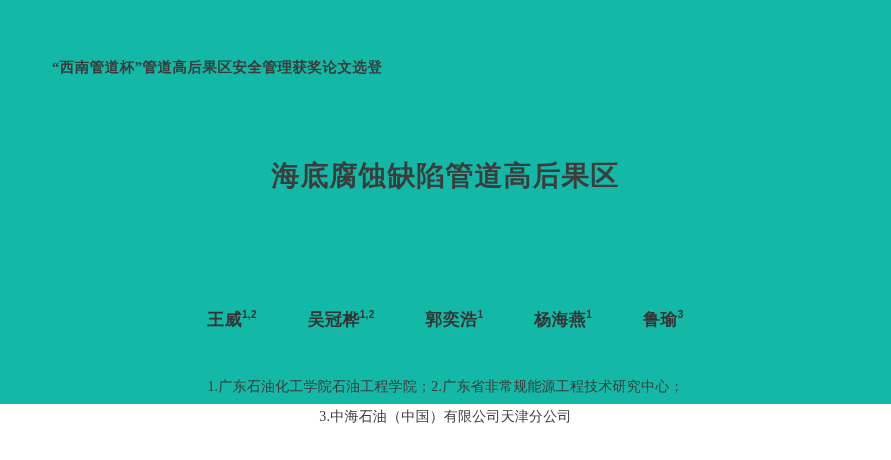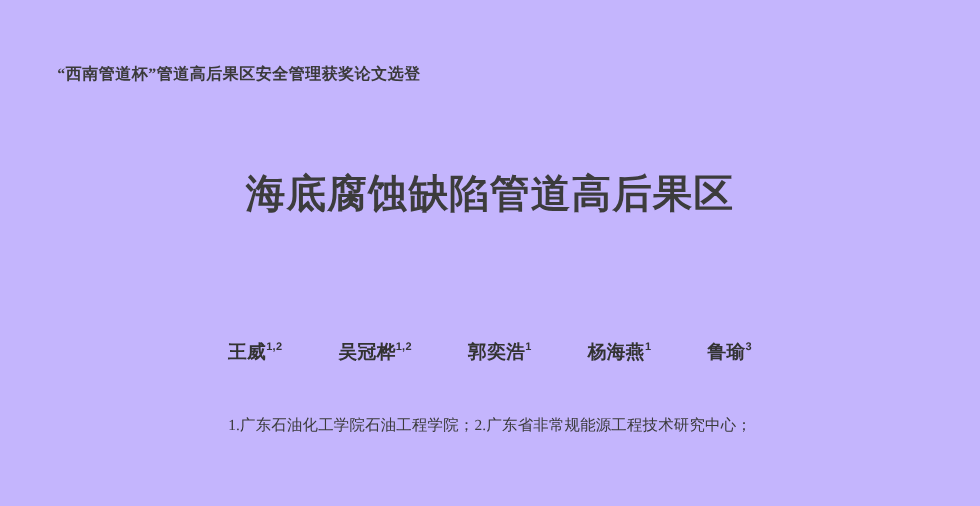--- a/index.html
+++ b/index.html
@@ -10,43 +10,43 @@
   body {
     width: 891px;
     height: 460px;
     overflow: hidden;
     font-family: "Liberation Serif", "DejaVu Serif", serif;
     color: #2b2b2b;
   }
   .page {
     position: relative;
     width: 891px;
-    height: 460px;
-    background: #c4b5fd;
+    height: 404px;
+    background: #14b8a6;
   }
   .series-line {
     position: absolute;
     top: 58px;
     left: 52px;
     font-size: 14.5px;
     font-weight: 700;
     letter-spacing: 0.5px;
     color: #3a3a3a;
     font-family: "Liberation Serif", "DejaVu Serif", serif;
     white-space: nowrap;
   }
   .title-block {
     position: absolute;
     top: 150px;
     left: 0;
     width: 891px;
     text-align: center;
   }
   .title-line {
-    font-size: 36px;
+    font-size: 28px;
     font-weight: 700;
     line-height: 52px;
     letter-spacing: 1px;
     color: #3c3c3c;
     font-family: "Liberation Sans", "DejaVu Sans", sans-serif;
   }
   .authors {
     position: absolute;
     top: 308px;
     left: 0;
@@ -94,14 +94,15 @@
 
   <div class="authors">
     <span class="nm"><span>王威</span><sup>1,2</sup></span>
     <span class="nm"><span>吴冠桦</span><sup>1,2</sup></span>
     <span class="nm"><span>郭奕浩</span><sup>1</sup></span>
     <span class="nm"><span>杨海燕</span><sup>1</sup></span>
     <span class="nm"><span>鲁瑜</span><sup>3</sup></span>
   </div>
 
   <div class="affil affil-1">1.广东石油化工学院石油工程学院；2.广东省非常规能源工程技术研究中心；</div>
+  <div class="affil affil-2">3.中海石油（中国）有限公司天津分公司</div>
 
 </div>
 
 </body></html>

